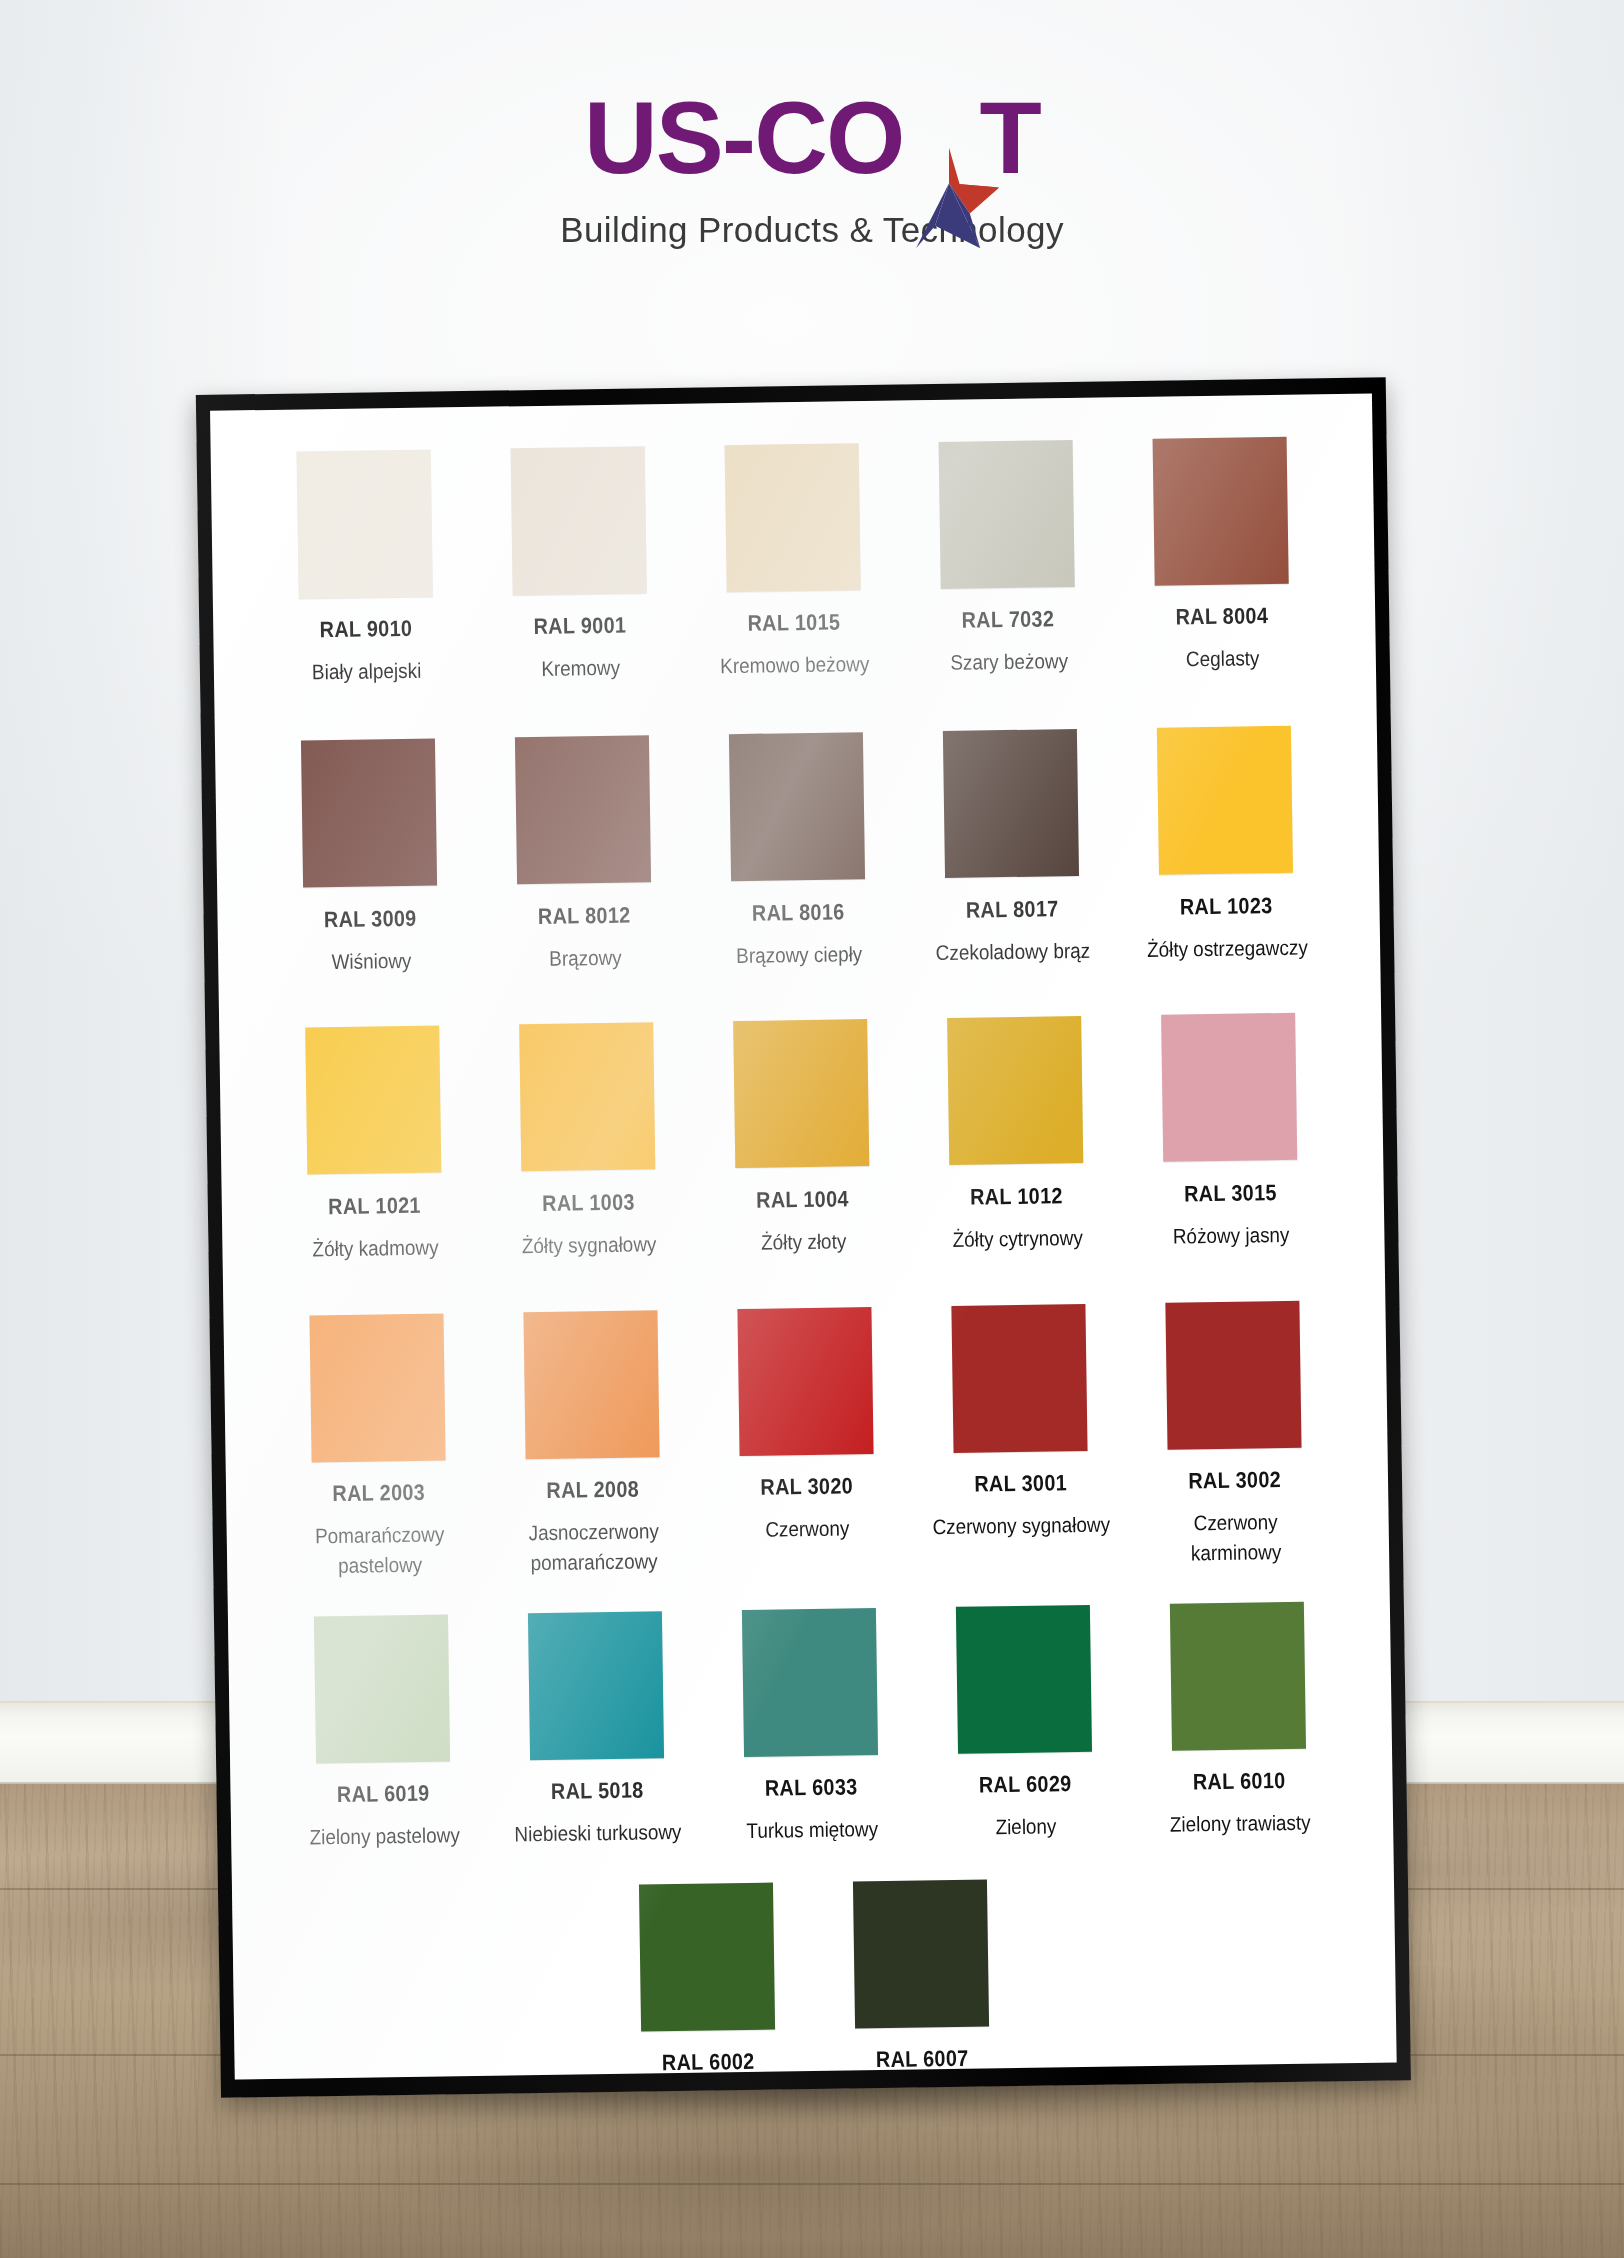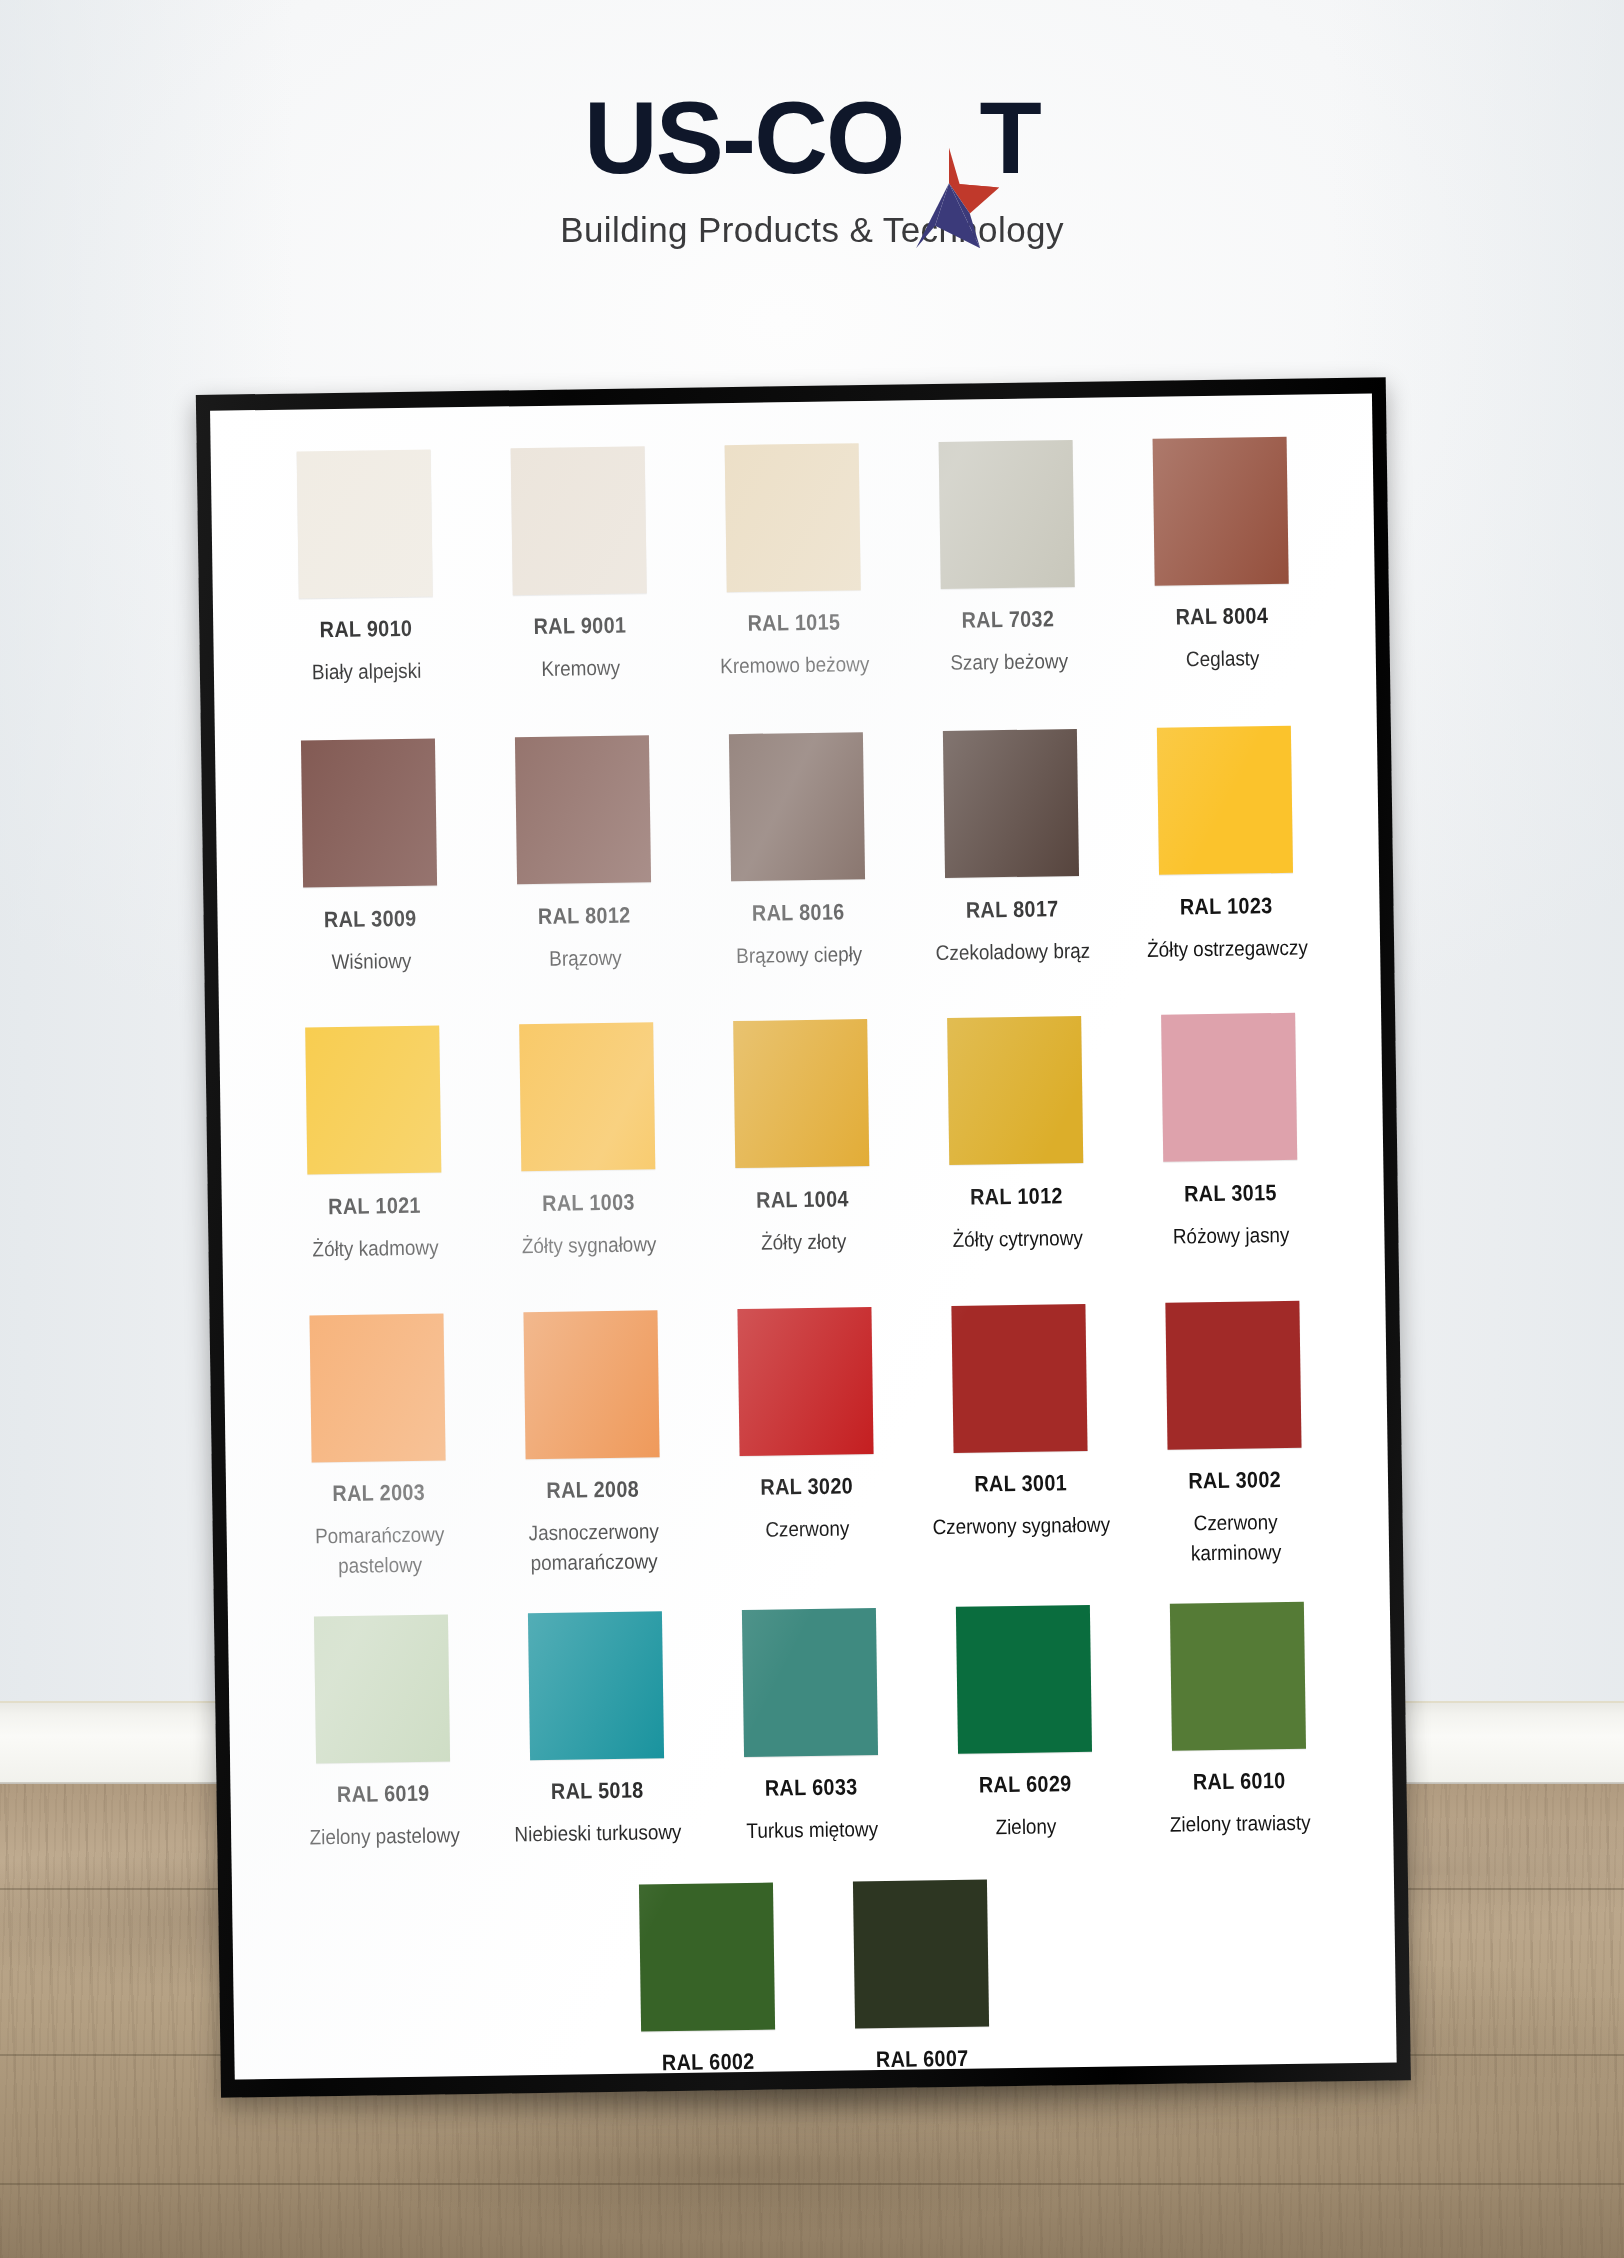--- a/index.html
+++ b/index.html
@@ -92,21 +92,21 @@
   .logo-row {
     position: relative;
     display: inline-block;
     height: 106px;
   }
   .logo-text {
     font-family: "Liberation Sans", sans-serif;
     font-weight: 700;
     font-size: 102px;
     letter-spacing: -1.8px;
-    color: #0f172a;
+    color: #701a75;
     line-height: 106px;
     white-space: nowrap;
   }
   .logo-a-slot {
     display: inline-block;
     width: 76px;
     position: relative;
     vertical-align: baseline;
   }
   .logo-star {

